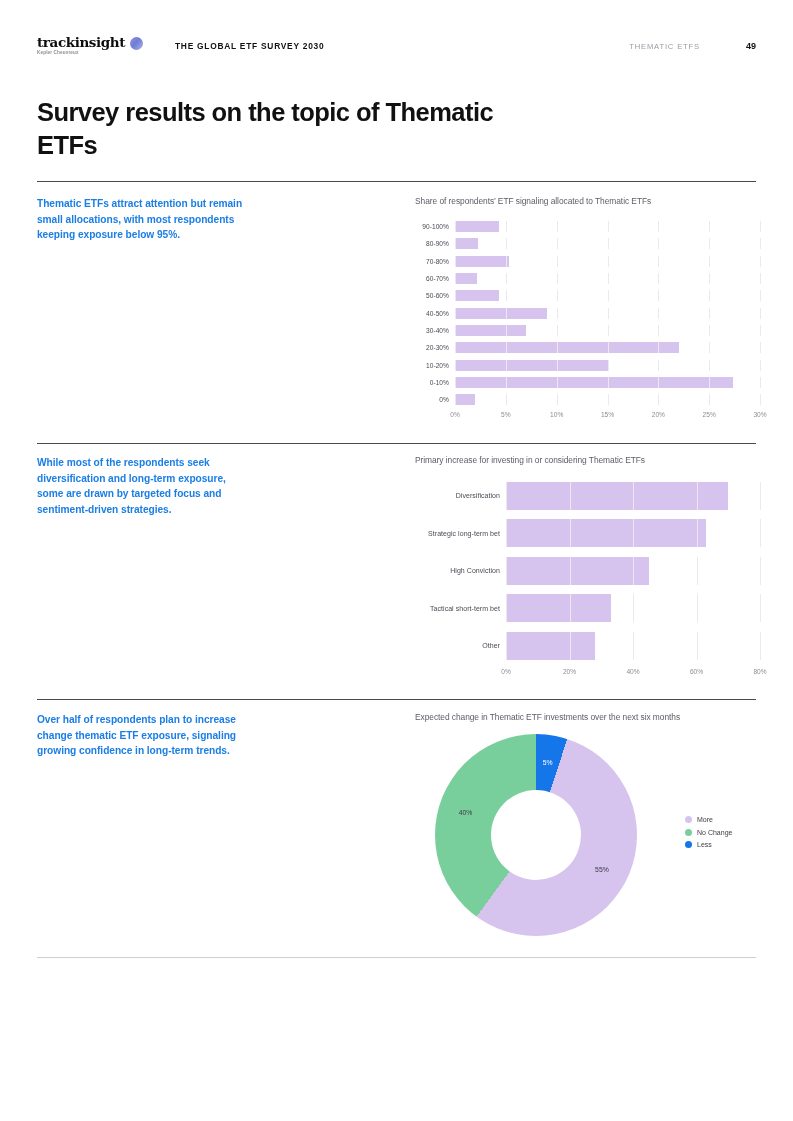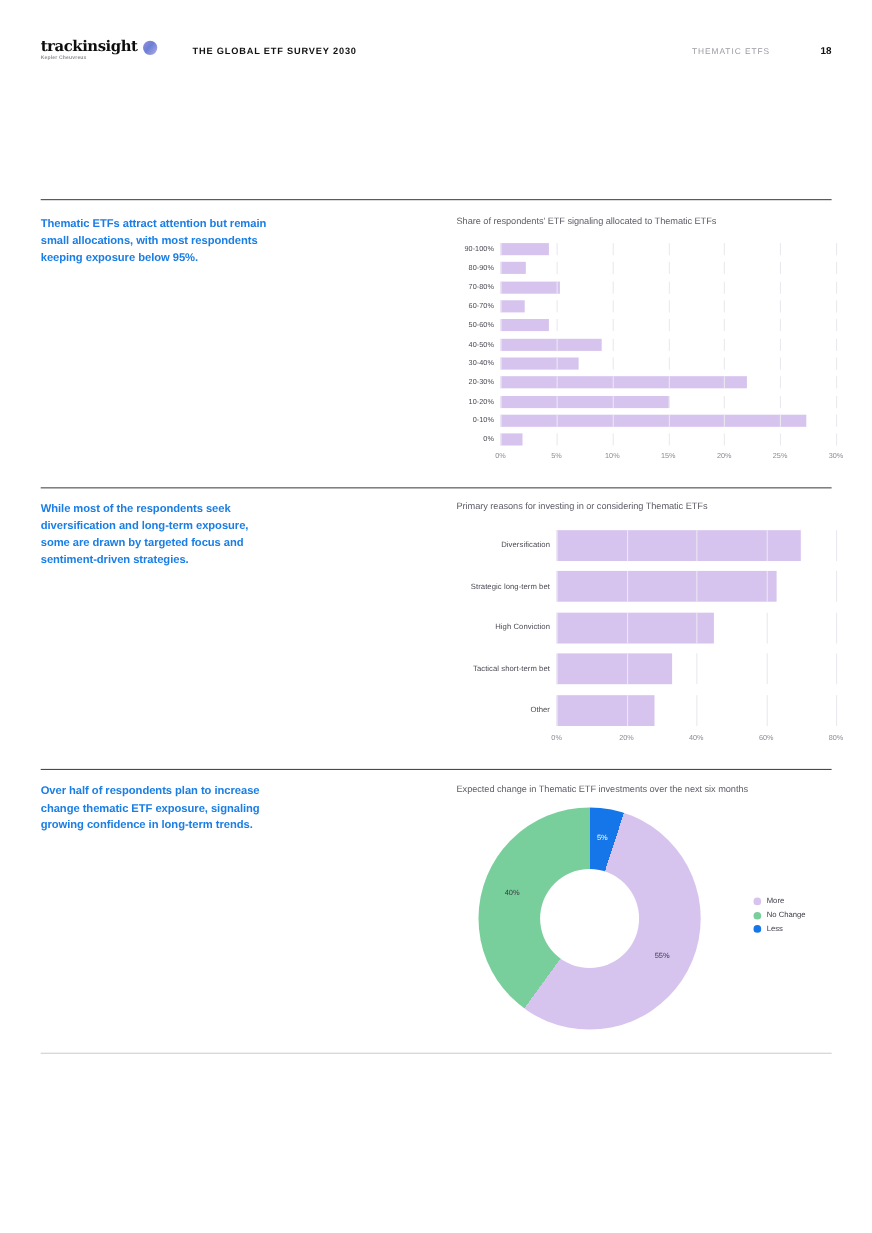--- a/index.html
+++ b/index.html
@@ -138,24 +138,25 @@
     <div class="logo-wrap">
       <div class="logo-text-block">
         <span class="logo-word">trackinsight</span>
         <span class="logo-sub">Kepler Cheuvreux</span>
       </div>
       <span class="logo-mark"></span>
     </div>
     <div class="header-title">THE GLOBAL ETF SURVEY 2030</div>
     <div class="header-right">
       <span class="header-section">THEMATIC ETFS</span>
-      <span class="header-page">18</span>
+      <span class="header-page">49</span>
     </div>
   </div>
 
+  <h1 class="page-title">Survey results on the topic of Thematic ETFs</h1>
 
   <div class="divider" id="div1"></div>
   <div class="divider" id="div2"></div>
   <div class="divider" id="div3"></div>
   <div class="divider light" id="div4"></div>
 
   <div class="section" id="sec1">
     <div class="lede">Thematic ETFs attract attention but remain small allocations, with most respondents keeping exposure below 95%.</div>
     <div class="chart-block">
       <div class="chart-caption">Share of respondents’ ETF signaling allocated to Thematic ETFs</div>
@@ -336,21 +337,21 @@
             <div class="tick" style="left: 83.3333%;">25%</div>
             <div class="tick" style="left: 100%;">30%</div>
           </div>
       </div>
     </div>
   </div>
 
   <div class="section" id="sec2">
     <div class="lede">While most of the respondents seek diversification and long-term exposure, some are drawn by targeted focus and sentiment-driven strategies.</div>
     <div class="chart-block">
-      <div class="chart-caption">Primary reasons for investing in or considering Thematic ETFs</div>
+      <div class="chart-caption">Primary increase for investing in or considering Thematic ETFs</div>
       <div class="hbar-chart" id="chart2">
         <div class="hbar-plot">
             <div class="hbar-row">
               <div class="hbar-label">Diversification</div>
               <div class="hbar-track">
                 <div class="gridlines">
                   <div class="gridline" style="left: 0%;"></div>
                   <div class="gridline" style="left: 25%;"></div>
                   <div class="gridline" style="left: 50%;"></div>
                   <div class="gridline" style="left: 75%;"></div>

